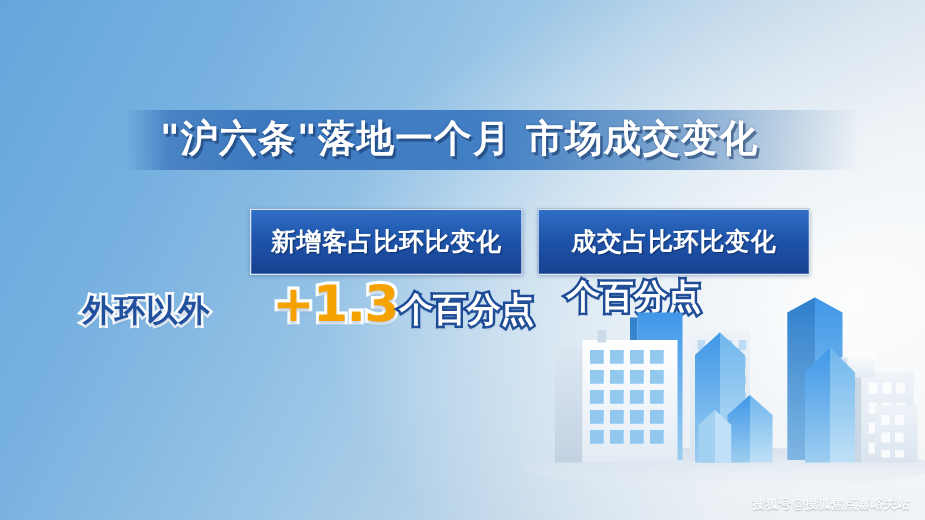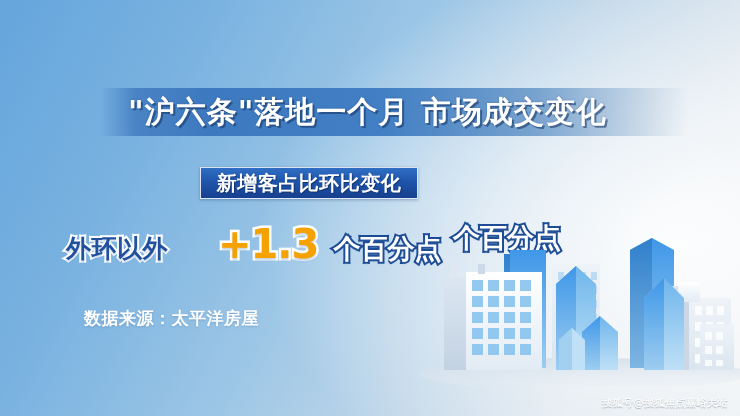--- a/index.html
+++ b/index.html
@@ -72,21 +72,21 @@
     letter-spacing: 1px;
     white-space: nowrap;
     text-shadow: 2px 2px 0 rgba(20,52,100,0.55), 0 0 2px rgba(20,52,100,0.4);
     font-family: "DejaVu Sans", "Liberation Sans", sans-serif;
   }
 
   
   .chip {
     position: absolute;
     top: 167px;
-    height: 32px;
+    height: 53px;
     box-sizing: border-box;
     border: 1px solid rgba(255,255,255,0.85);
     background: linear-gradient(180deg, #2f6fc4 0%, #1f55ab 45%, #17408f 100%);
     box-shadow: 0 1px 3px rgba(25,55,100,0.35);
     display: flex;
     align-items: center;
     justify-content: center;
   }
   .chip-label {
     font-size: 20px;
@@ -116,21 +116,20 @@
     font-family: "DejaVu Sans", "Liberation Sans", sans-serif;
   }
 
   .value-group {
     position: absolute;
     top: 224px;
     white-space: nowrap;
     display: flex;
     align-items: baseline;
     font-family: "DejaVu Sans", "Liberation Sans", sans-serif;
-    gap: 14px;
   }
   #value-0 { left: 218px; }
   #value-1 { left: 452px; }
 
   .value-num {
     font-size: 40px;
     font-weight: 800;
     color: #f5a200;
     letter-spacing: -1px;
     -webkit-text-stroke: 5px #ffffff;
@@ -193,32 +192,34 @@
 
 <div id="stage">
 
 
   <div class="title-banner"></div>
   <div class="title-text">"沪六条"落地一个月 市场成交变化</div>
 
   <div class="chip" id="chip-0">
     <span class="chip-label">新增客占比环比变化</span>
   </div>
+  <div class="chip" id="chip-1">
+    <span class="chip-label">成交占比环比变化</span>
+  </div>
 
   <div class="row-label">外环以外</div>
 
   <div class="value-group" id="value-0">
     <span class="value-num">+1.3</span>
     <span class="value-unit">个百分点</span>
   </div>
   <div class="value-group" id="value-1">
     <span class="value-unit">个百分点</span>
   </div>
 
-  <div class="source-note">数据来源：太平洋房屋</div>
 
   <div class="city">
     <svg viewBox="0 0 336 150" xmlns="http://www.w3.org/2000/svg">
       <defs>
         <linearGradient id="gWhiteF" x1="0" y1="0" x2="0" y2="1">
           <stop offset="0%" stop-color="#ffffff"></stop>
             <stop offset="100%" stop-color="#e2ebf4"></stop>
         </linearGradient>
         <linearGradient id="gWhiteS" x1="0" y1="0" x2="0" y2="1">
           <stop offset="0%" stop-color="#dbe6f1"></stop>

